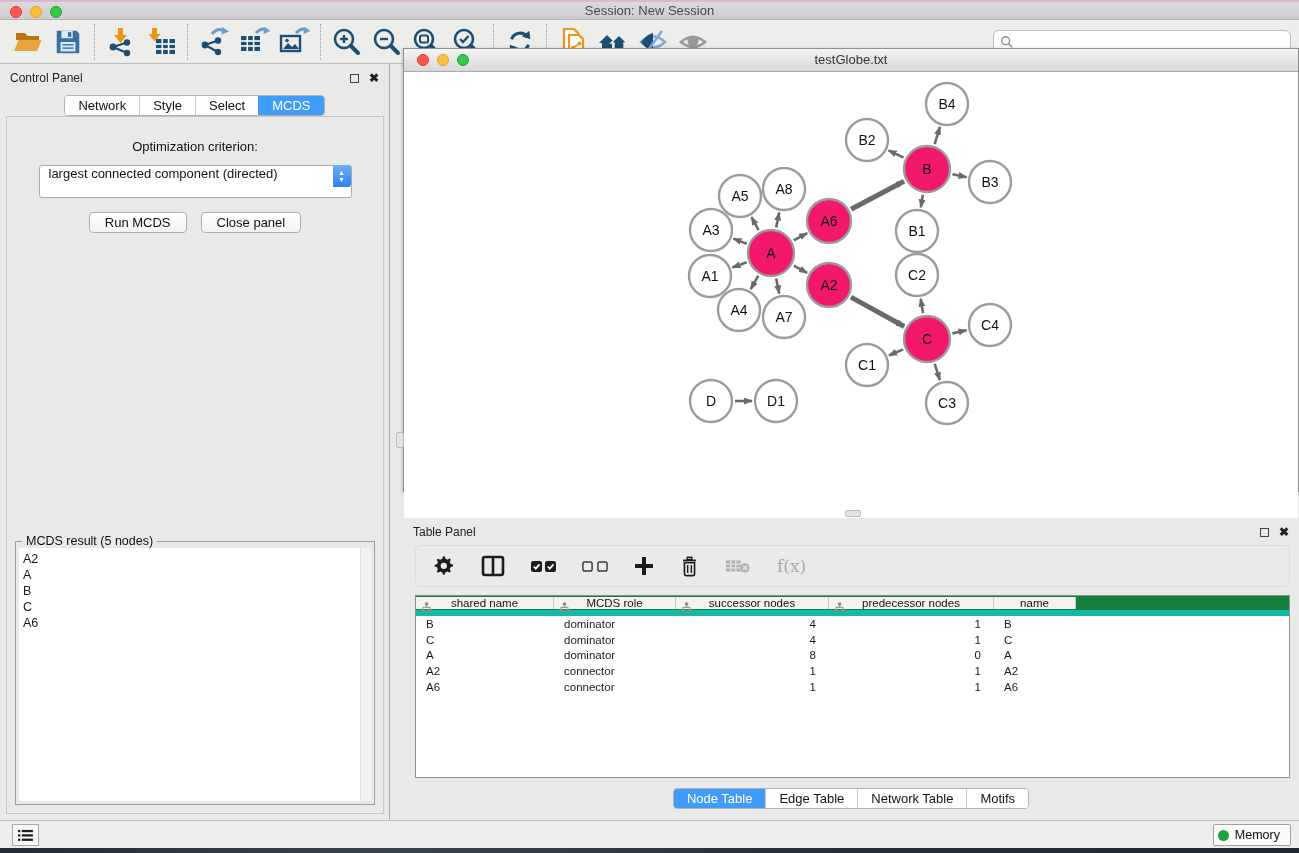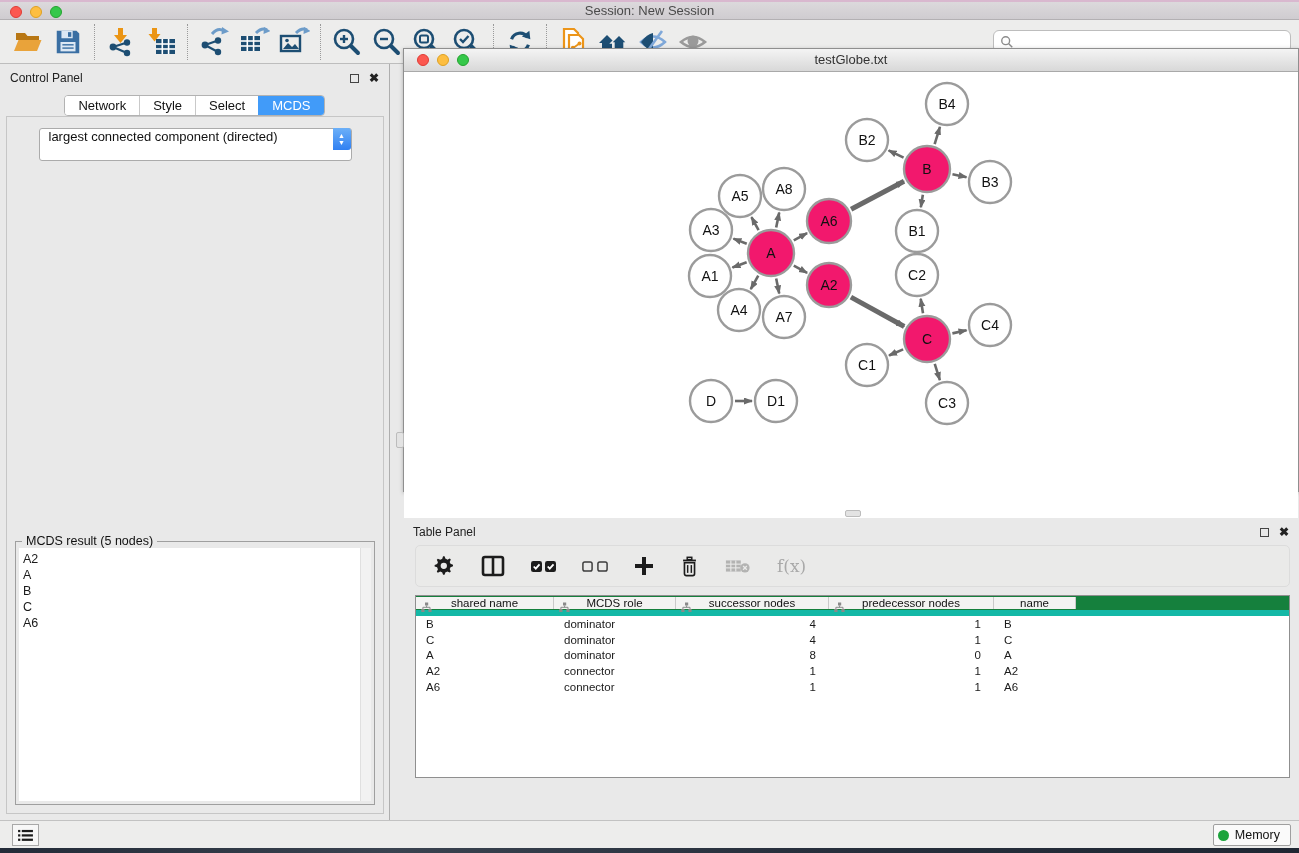--- a/index.html
+++ b/index.html
@@ -312,28 +312,33 @@
   </div>
   <div id="cp-tabs">
       <div class="seg" id="cp-seg">
         <div class="tab">Network</div>
         <div class="tab">Style</div>
         <div class="tab">Select</div>
         <div class="tab active">MCDS</div>
       </div>
     </div>
   <div id="cp-body">
+    <div id="opt-label">Optimization criterion:</div>
     <div id="criterion-row">
       <div id="criterion-select">
         <span>largest connected component (directed)</span>
         <span id="criterion-stepper">
             <span>▲</span>
             <span>▼</span>
           </span>
       </div>
+    </div>
+    <div id="cp-buttons">
+      <button class="mac-btn">Run MCDS</button>
+      <button class="mac-btn">Close panel</button>
     </div>
     <div id="mcds-fieldset">
       <span id="mcds-legend">MCDS result (5 nodes)</span>
       <div id="mcds-list">
           <div>A2</div>
           <div>A</div>
           <div>B</div>
           <div>C</div>
           <div>A6</div>
         </div>
@@ -561,20 +566,28 @@
         </div>
         <div class="trow">
           <div class="tcell c0">A6</div>
           <div class="tcell c1">connector</div>
           <div class="tcell c2 num">1</div>
           <div class="tcell c3 num">1</div>
           <div class="tcell c4">A6</div>
         </div>
       </div>
   </div>
+  <div id="tp-tabs">
+      <div class="seg" id="tp-seg">
+        <div class="tab active">Node Table</div>
+        <div class="tab">Edge Table</div>
+        <div class="tab">Network Table</div>
+        <div class="tab">Motifs</div>
+      </div>
+    </div>
 </div>
 
 <div id="status-bar">
   <div id="list-btn">
     <svg width="15" height="13" viewBox="0 0 16 14">
         <g fill="#1c1c1c">
           <rect x="0" y="1" width="2.4" height="2.4"></rect>
           <rect x="4" y="1" width="12" height="2.4"></rect>
           <rect x="0" y="5.7" width="2.4" height="2.4"></rect>
           <rect x="4" y="5.7" width="12" height="2.4"></rect>

